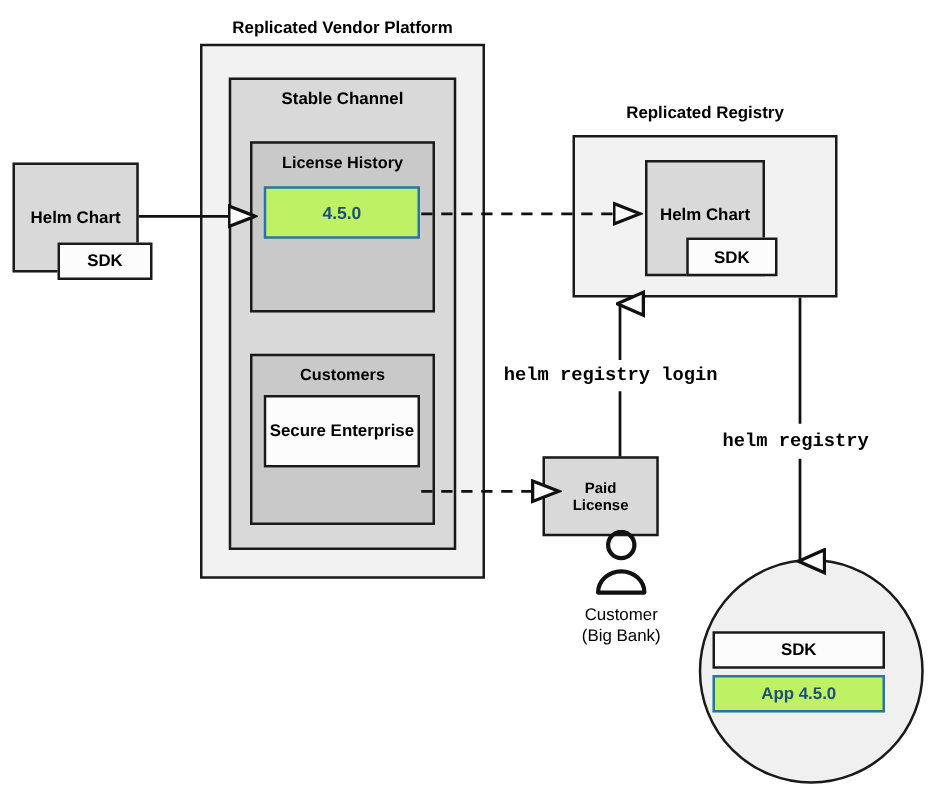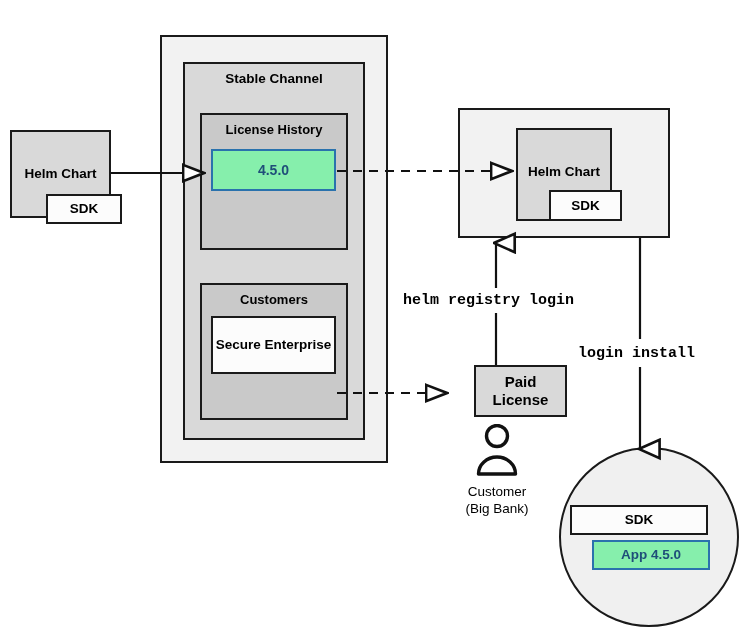--- a/index.html
+++ b/index.html
@@ -38,21 +38,21 @@
     font-size: 13.5px;
     text-align: center;
     color: #000;
     white-space: nowrap;
   }
 
   .fill-lightest { background: #f2f2f2; }
   .fill-light    { background: #d9d9d9; }
   .fill-mid      { background: #c9c9c9; }
   .fill-white    { background: #fcfcfc; }
-  .fill-blue     { background: #86efac; border-color: #2a72ad; justify-content: center; }
+  .fill-blue     { background: #bef264; border-color: #2a72ad; justify-content: center; }
 
   .txt-blue { color: #1f4e79; }
 
   .label-top {
     align-items: flex-start;
     padding-top: 7px;
   }
 
   .mono {
     position: absolute;
@@ -87,20 +87,21 @@
     width: 747px;
     height: 634px;
     pointer-events: none;
   }
 </style>
 </head>
 <body>
 
 <div id="canvas">
 
+  <div class="title-label" style="left:160px; top:14px; width:228px;">Replicated Vendor Platform</div>
 
   <div class="box fill-lightest" style="left:160px; top:35px; width:228px; height:428px;"></div>
 
   <div class="box fill-light label-top" style="left:183px; top:62px; width:182px; height:378px; font-size:13.5px;">
     <span>Stable Channel</span>
   </div>
 
   <div class="box fill-mid label-top" style="left:200px; top:113px; width:148px; height:137px; font-size:13px;">
     <span>License History</span>
   </div>
@@ -119,54 +120,55 @@
   </div>
 
 
   <div class="box fill-light" style="left:10px; top:130px; width:101px; height:88px; font-size:13.5px; align-items:flex-start; padding-top:34px;">
     <span>Helm Chart</span>
   </div>
   <div class="box fill-white" style="left:46px; top:194px; width:76px; height:30px; font-size:13.5px;">
     <span>SDK</span>
   </div>
 
+  <div class="title-label" style="left:458px; top:82px; width:212px;">Replicated Registry</div>
 
   <div class="box fill-lightest" style="left:458px; top:108px; width:212px; height:130px;"></div>
 
   <div class="box fill-light" style="left:516px; top:128px; width:96px; height:93px; font-size:13.5px; align-items:flex-start; padding-top:34px;">
     <span>Helm Chart</span>
   </div>
   <div class="box fill-white" style="left:549px; top:190px; width:73px; height:31px; font-size:13.5px;">
     <span>SDK</span>
   </div>
 
-  <div class="box fill-light" style="left:474px; top:365px; width:93px; height:52px; font-size:15px; white-space:pre-line;">
+  <div class="box fill-light" style="left:434px; top:365px; width:93px; height:64px; font-size:12px; white-space:pre-line;">
     <span>Paid
 License</span>
   </div>
 
   <div class="abs" style="left:473px; top:424px; width:48px; height:52px;">
     <svg width="48" height="52" viewBox="0 0 48 52">
       <circle cx="24" cy="12" r="10.5" fill="none" stroke="#111" stroke-width="3.4"></circle>
       <path d="M5.5 50 a18.5 17 0 0 1 37 0 Z" fill="none" stroke="#111" stroke-width="3.4" stroke-linejoin="round"></path>
     </svg>
   </div>
   <div class="plain-label" style="left:437px; top:484px; width:120px; font-size:13.5px;">Customer
 (Big Bank)</div>
 
   <div class="mono" style="left:403px; top:292px;text-align:center;">helm registry login</div>
 
-  <div class="mono" style="left:578px; top:345px;">login install</div>
+  <div class="mono" style="left:578px; top:345px;">helm registry</div>
 
   <div class="circle" style="left:559px; top:447px; width:180px; height:180px;"></div>
 
   <div class="box fill-white" style="left:570px; top:505px; width:138px; height:30px; font-size:13.5px;">
     <span>SDK</span>
   </div>
-  <div class="box fill-blue txt-blue" style="left:592px; top:540px; width:118px; height:30px; font-size:13.5px;">
+  <div class="box fill-blue txt-blue" style="left:570px; top:540px; width:138px; height:30px; font-size:13.5px;">
     <span>App 4.5.0</span>
   </div>
 
   <svg class="overlay">
     <defs>
       <marker id="arrow-open-r" markerWidth="11" markerHeight="9" refX="10" refY="4.5" orient="auto">
         <path d="M0.5,0.8 L10,4.5 L0.5,8.2 Z" fill="#ffffff" stroke="#111" stroke-width="1.2"></path>
       </marker>
       <marker id="arrow-open-u" markerWidth="11" markerHeight="11" refX="5" refY="1.5" orient="auto">
         <path d="M5,0.5 L9.2,10 L0.8,10 Z" fill="#ffffff" stroke="#111" stroke-width="1.2"></path>

